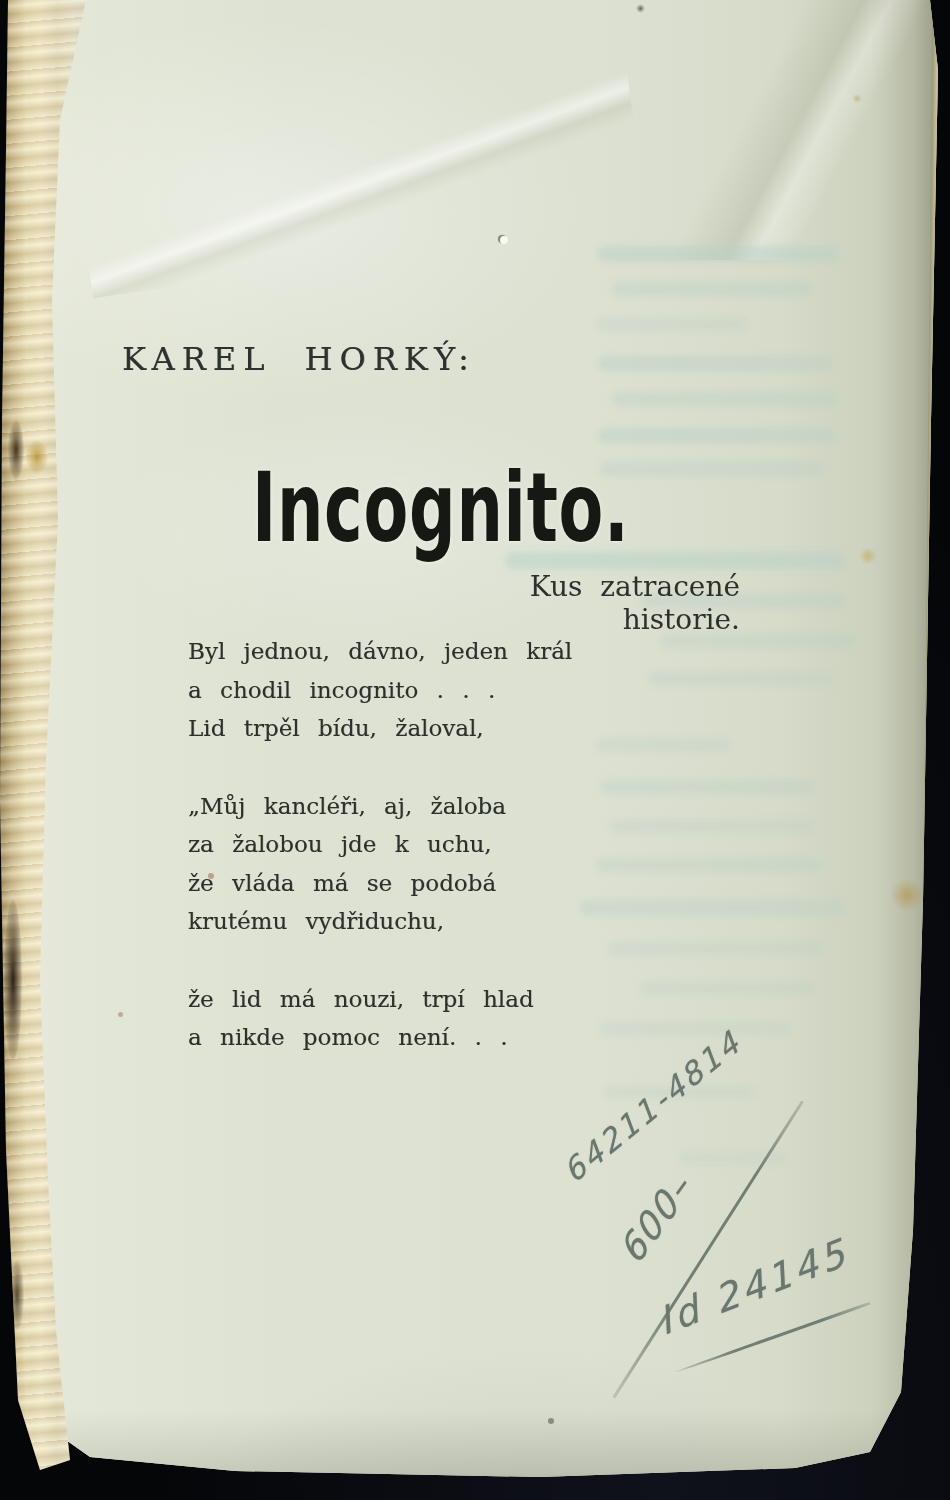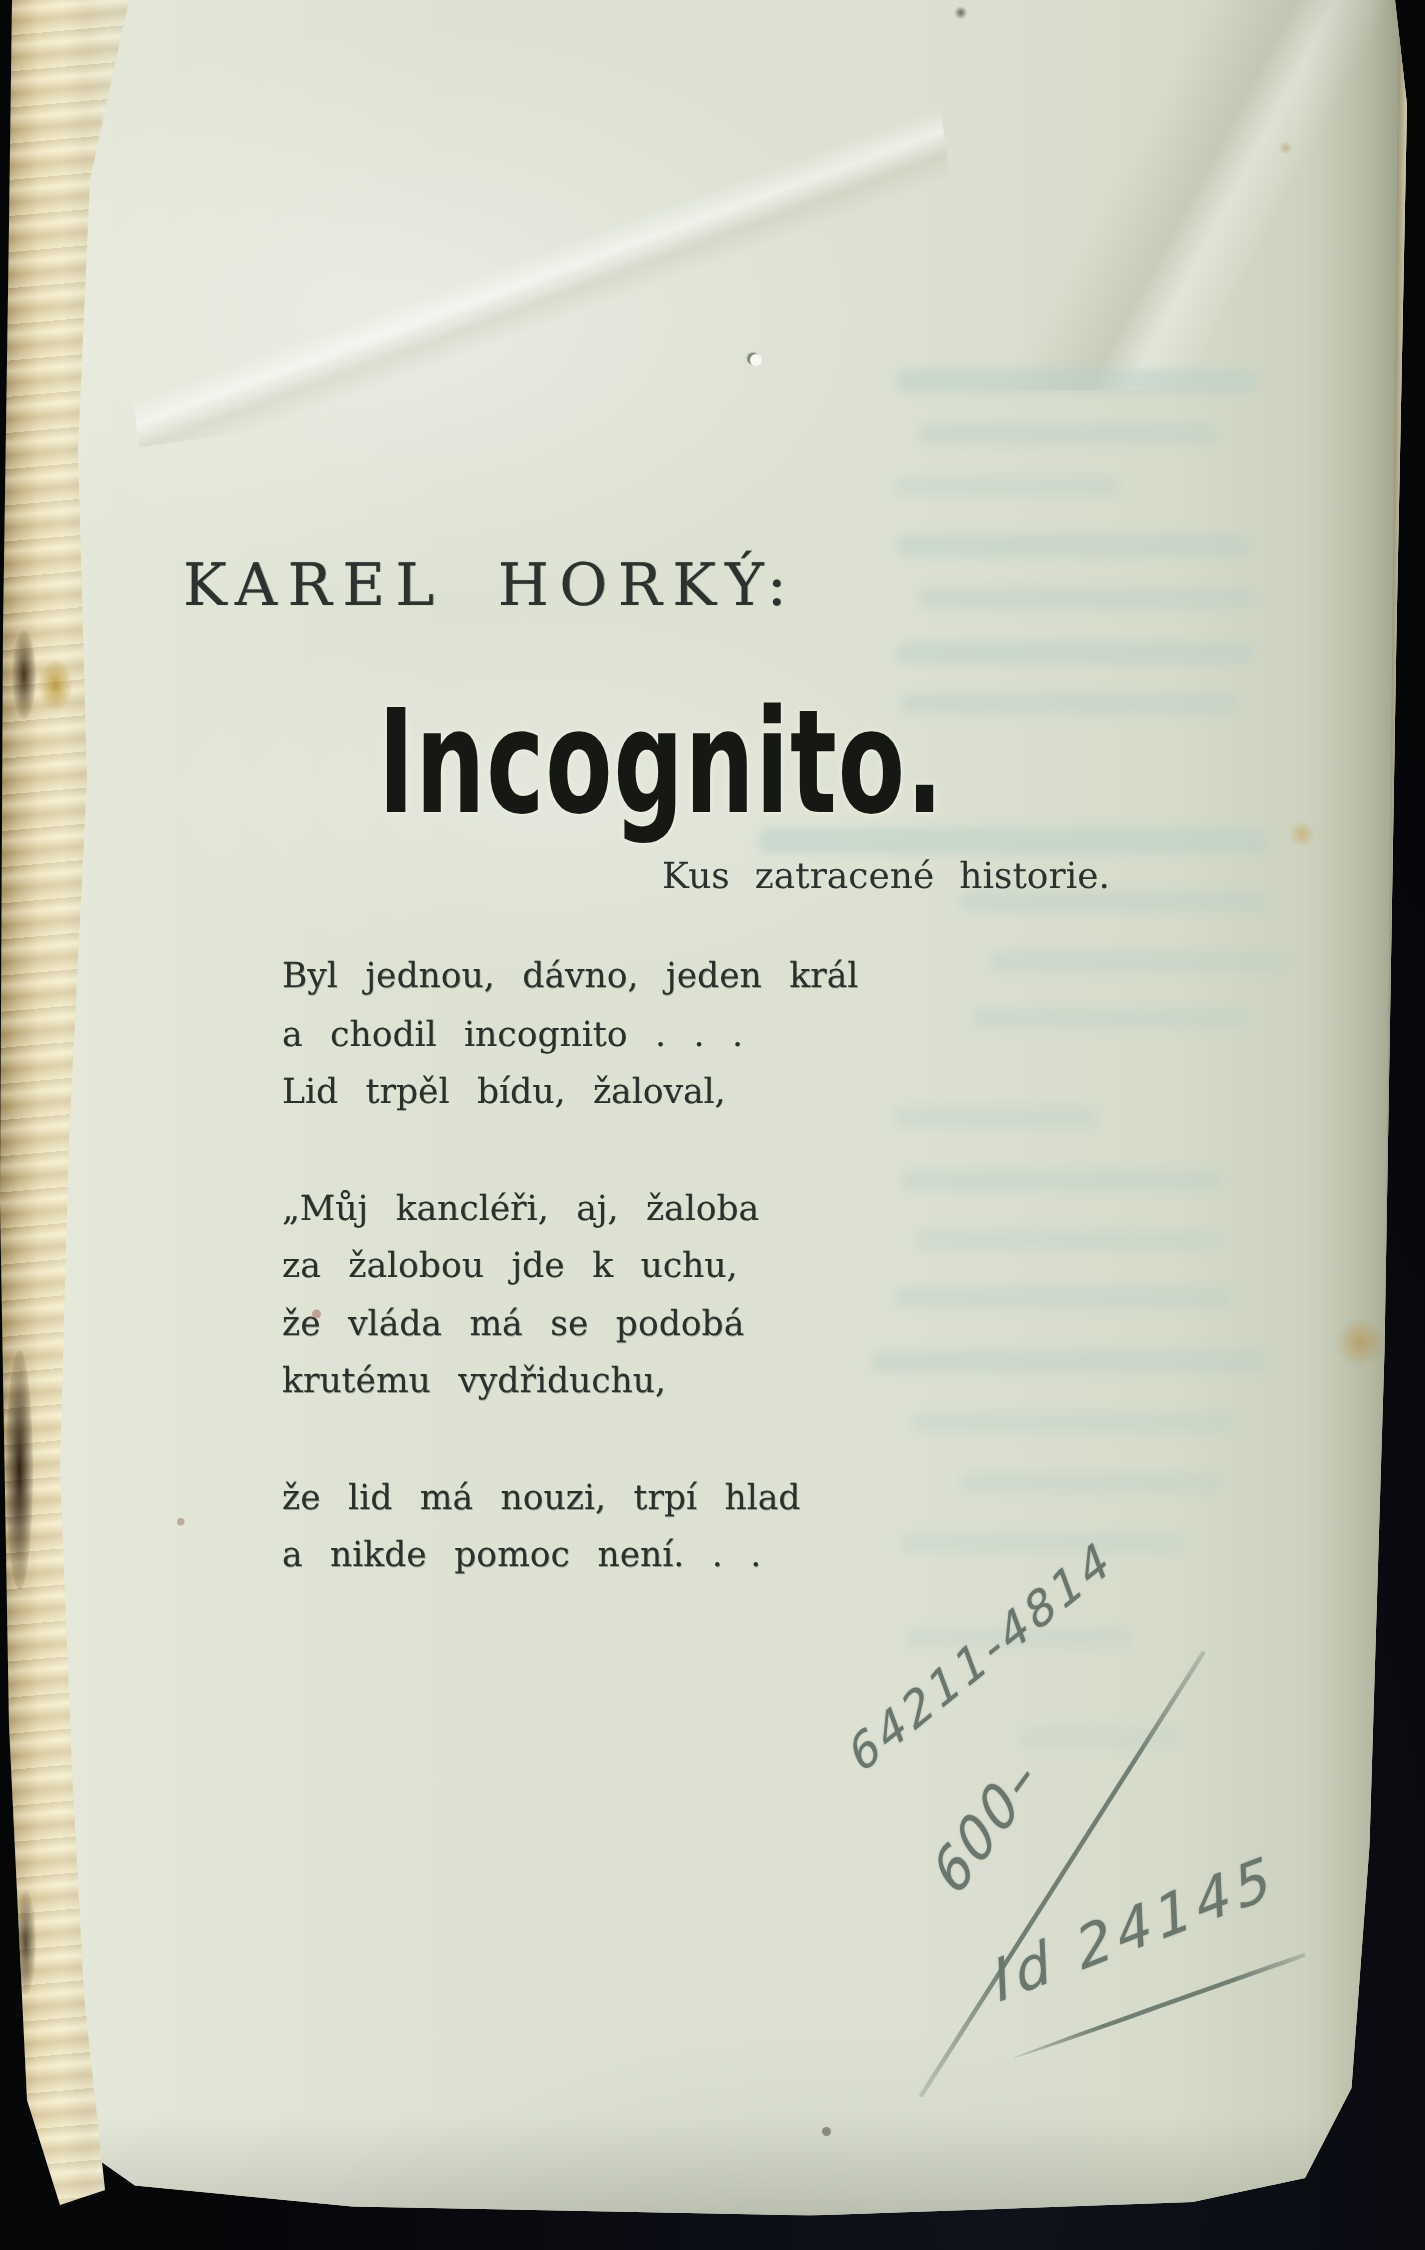--- a/index.html
+++ b/index.html
@@ -45,36 +45,36 @@
     clip-path: polygon(8px 0, 86px 0, 60px 120px, 52px 300px, 58px 520px, 46px 760px,
       40px 980px, 48px 1180px, 56px 1330px, 70px 1460px, 40px 1470px, 18px 1400px,
       6px 1150px, 0px 800px, 2px 420px, 6px 150px);
     background:
       repeating-linear-gradient(175deg, rgba(120,90,40,0.16) 0px, rgba(255,250,225,0.35) 7px, rgba(150,120,60,0.22) 15px, rgba(245,238,210,0.3) 24px),
       linear-gradient(90deg, #9c8a5e 0%, #cdbd92 14%, #ece2bd 30%, #f3ecce 48%, #e6dfc2 66%, #e9e7d2 84%, #e4e6d4 100%);
   }
   .spine-hole { position:absolute; border-radius: 50%; }
   
   .author {
-    position: absolute; left: 122px; top: 368px;
-    font-size: 39px; letter-spacing: 7px; word-spacing: 16px;
+    position: absolute; left: 122px; top: 340px;
+    font-size: 32px; letter-spacing: 7px; word-spacing: 16px;
     color: #2c3230; text-shadow: 0.4px 0.4px 0.5px rgba(20,25,20,0.5);
   }
   .title {
     position: absolute; left: 252px; top: 452px;
     font-family: "DejaVu Sans", "Liberation Sans", sans-serif;
     font-weight: 700; font-size: 96px; letter-spacing: 1px;
     color: #151813;
     transform: scaleX(0.68); transform-origin: left top;
     text-shadow: 0 0 6px rgba(240,243,230,0.9), 1px 1px 0 rgba(250,250,240,0.35);
     white-space: nowrap;
   }
   .subtitle {
     position: absolute; left: 430px; top: 570px; width: 310px;
-    text-align: right; font-size: 24px; word-spacing: 9px; color: #2b312e;
+    text-align: right; font-size: 28px; word-spacing: 9px; color: #2b312e;
   }
   .poem { position: absolute; left: 188px; top: 632px; width: 600px; }
   .stanza { margin: 0 0 39px 0; }
   .stanza .line {
     font-size: 23px; line-height: 38.5px; word-spacing: 0.48em;
     color: #2a302c; text-shadow: 0.4px 0.4px 0.4px rgba(25,30,25,0.35);
     white-space: nowrap;
   }
   
   .ghost {

